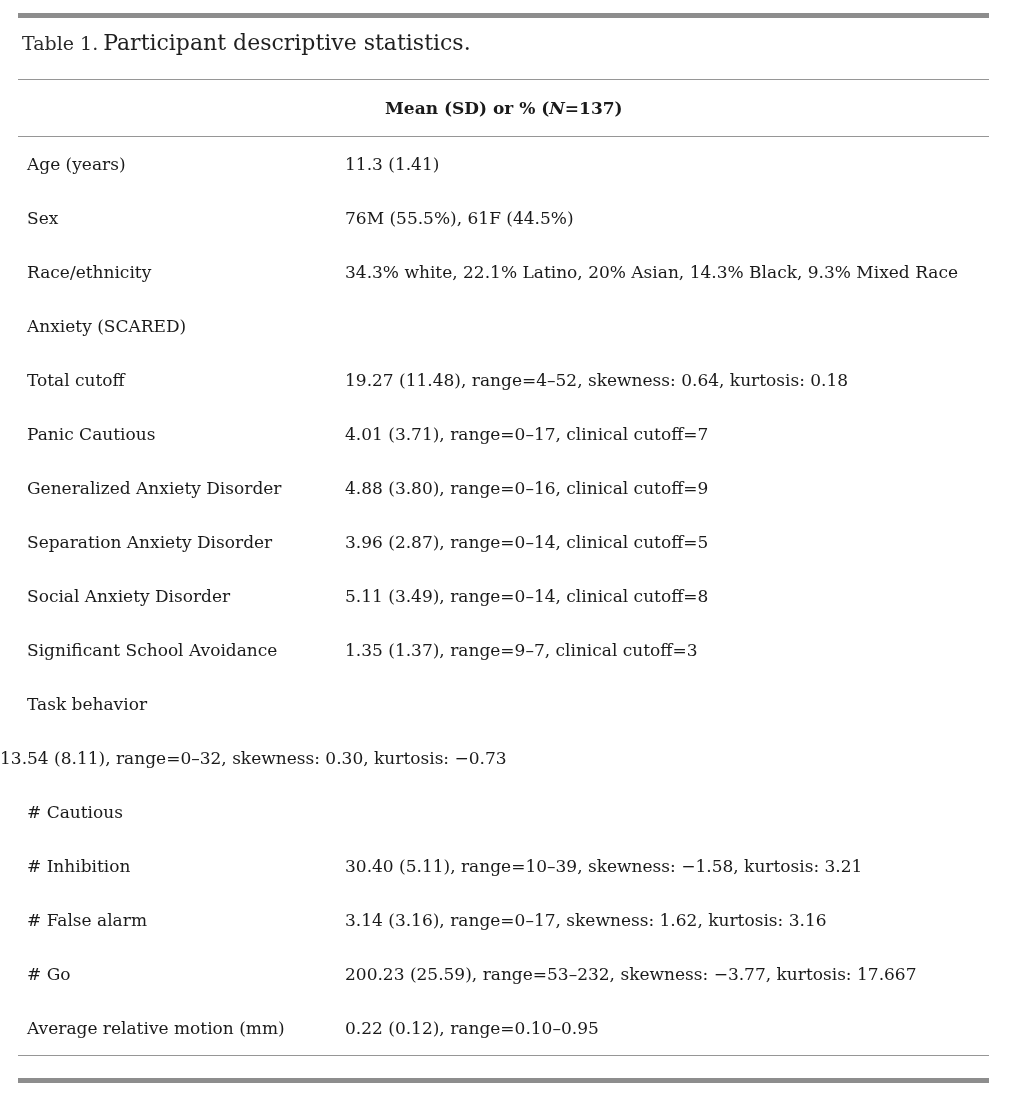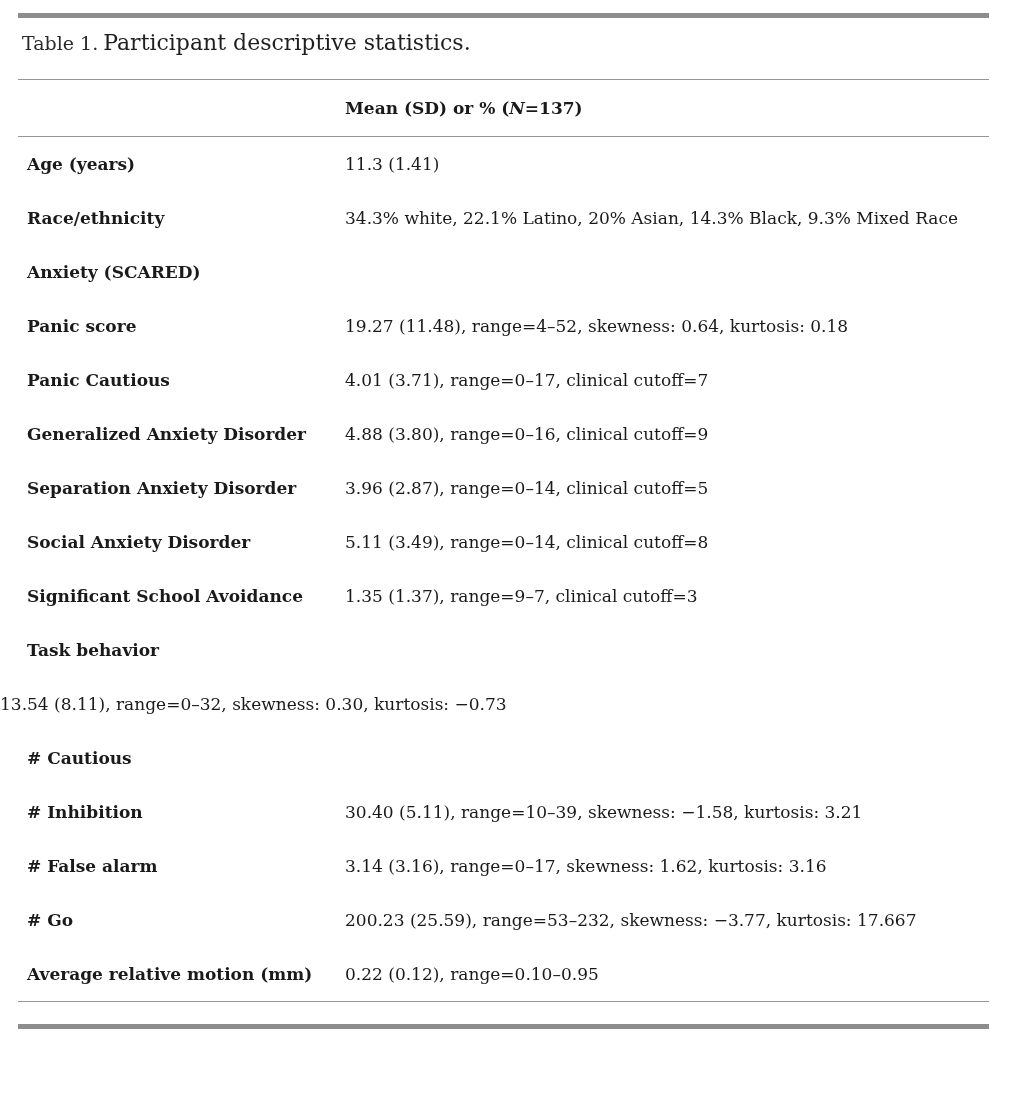--- a/index.html
+++ b/index.html
@@ -32,32 +32,33 @@
     height: 30px;
     white-space: nowrap;
   }
   .title .tbl-label { font-size: 19px; color: #2a2a2a; margin-right: 5px; }
   .title .tbl-caption { font-size: 22px; color: #1f1f1f; }
   .spacer-title { height: 21px; }
   .header-row {
     display: flex;
     align-items: center;
     height: 56px;
+    padding-left: 40px;
   }
   .row {
     display: flex;
     align-items: center;
     height: 54px;
   }
   .c1 {
     width: 318px;
     flex: 0 0 318px;
     padding-left: 27px;
     box-sizing: content-box;
-    font-weight: bold;
+    font-weight: normal;
     font-size: 17px;
     white-space: nowrap;
   }
   .c2 {
     flex: 1 1 auto;
     font-size: 17px;
     white-space: nowrap;
     padding-right: 9px;
   }
   .hdr { font-weight: bold; }
@@ -85,33 +86,37 @@
 
   <div class="rule"></div>
 
   <div class="rows">
 
     <div class="row">
       <div class="c1">Age (years)</div>
       <div class="c2">11.3 (1.41)</div>
     </div>
 
+    <div class="row">
+      <div class="c1">Sex</div>
+      <div class="c2">76M (55.5%), 61F (44.5%)</div>
+    </div>
 
     <div class="row">
       <div class="c1">Race/ethnicity</div>
       <div class="c2">34.3% white, 22.1% Latino, 20% Asian, 14.3% Black, 9.3% Mixed Race</div>
     </div>
 
     <div class="row">
       <div class="c1">Anxiety (SCARED)</div>
       <div class="c2"></div>
     </div>
 
     <div class="row">
-      <div class="c1">Panic score</div>
+      <div class="c1">Total cutoff</div>
       <div class="c2">19.27 (11.48), range=4–52, skewness: 0.64, kurtosis: 0.18</div>
     </div>
 
     <div class="row">
       <div class="c1">Panic Cautious</div>
       <div class="c2">4.01 (3.71), range=0–17, clinical cutoff=7</div>
     </div>
 
     <div class="row">
       <div class="c1">Generalized Anxiety Disorder</div>

